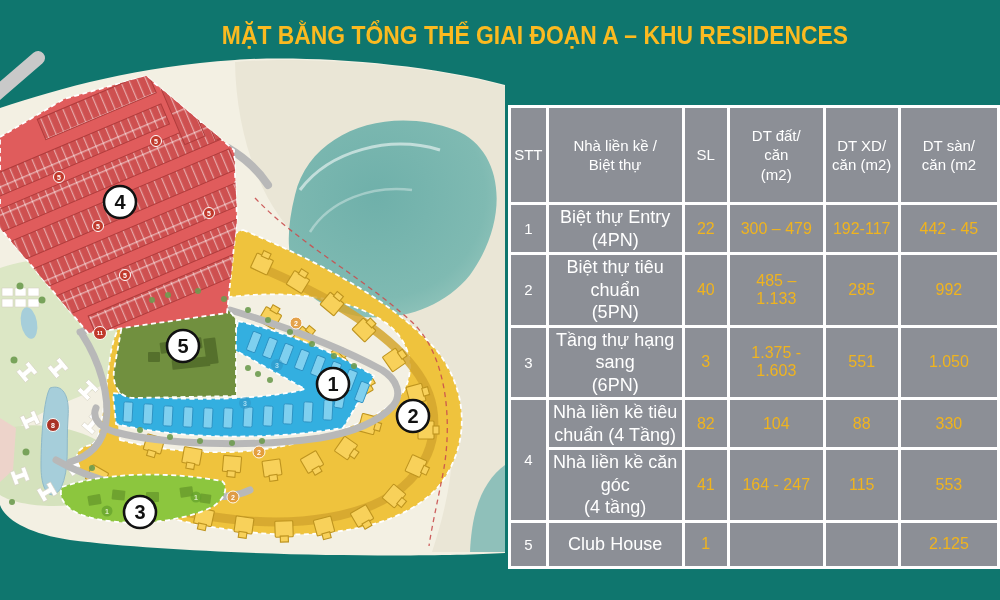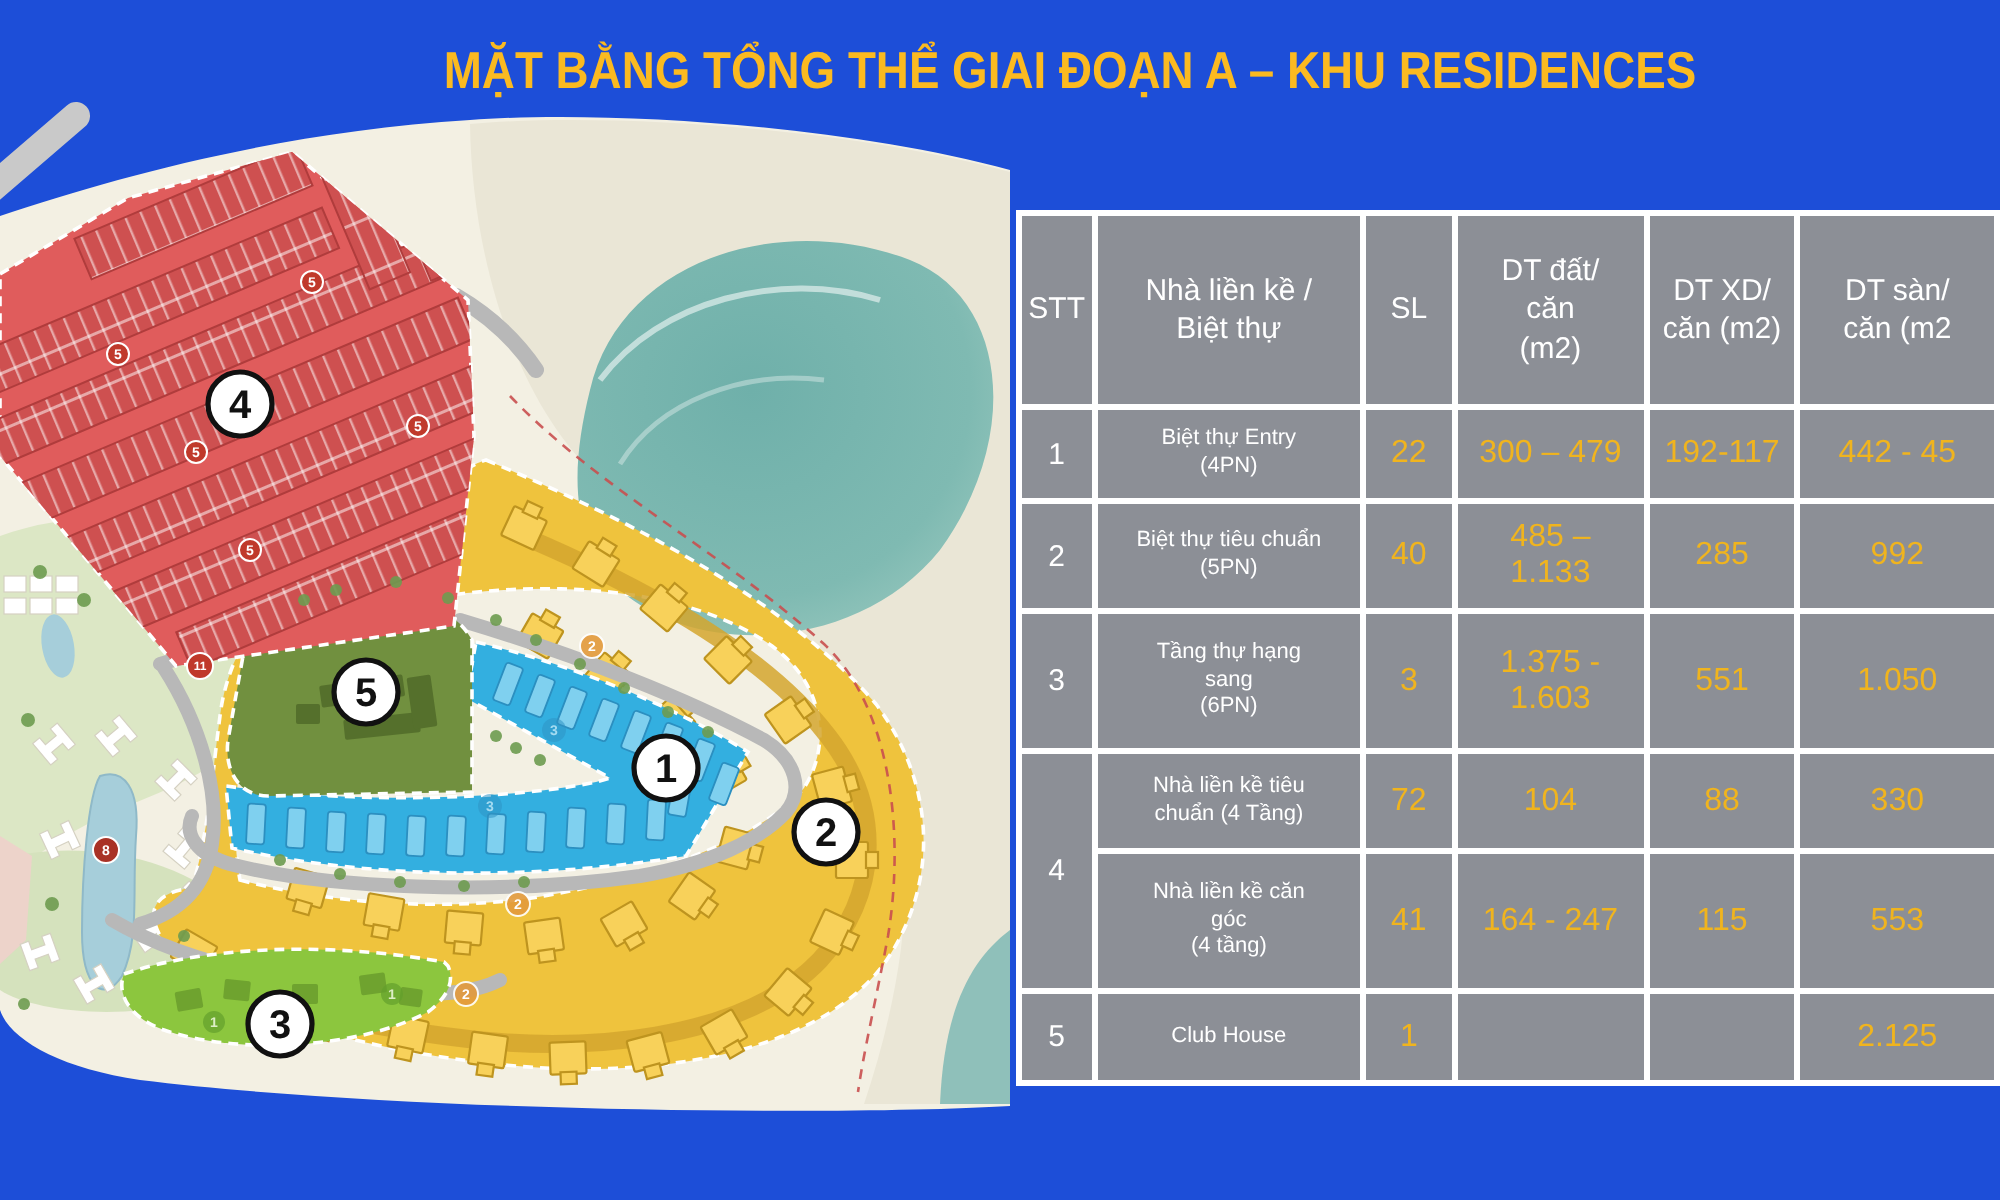--- a/index.html
+++ b/index.html
@@ -1,27 +1,27 @@
 <!DOCTYPE html>
 <html><head>
 <meta charset="utf-8">
 <style>
   html,body{margin:0;padding:0;}
-  .page{position:relative;width:1000px;height:600px;background:#1d4ed8;overflow:hidden;
+  .page{position:relative;width:1000px;height:600px;background:#0f766e;overflow:hidden;
         font-family:"Liberation Sans",sans-serif;}
   .slide-title{position:absolute;left:30px;top:20px;width:1010px;text-align:center;
         font-size:26px;font-weight:bold;color:#FBBA20;letter-spacing:0px;
         transform:scaleX(.88);transform-origin:50% 50%;white-space:nowrap;}
   .map-svg{position:absolute;left:0;top:0;}
   .tbl{position:absolute;left:508px;top:105px;border-collapse:collapse;table-layout:fixed;}
   .tbl th,.tbl td{border:3px solid #ffffff;background:#8C8F96;text-align:center;
         vertical-align:middle;white-space:pre-line;padding:1px 2px;overflow:hidden;}
   .tbl th{color:#ffffff;font-weight:400;font-size:15px;line-height:1.3;}
   .c-stt{color:#ffffff;font-size:15px;}
-  .c-name{color:#ffffff;font-size:11px;line-height:1.25;margin-left:12px;}
+  .c-name{color:#ffffff;font-size:18px;line-height:1.25;margin-left:12px;}
   .c-num{color:#F0B41E;font-weight:normal;font-size:16px;}
   .mnum{font:bold 20px "Liberation Sans",sans-serif;fill:#111;text-anchor:middle;}
   .mini{font:bold 7px "Liberation Sans",sans-serif;fill:#fff;text-anchor:middle;}
   .mini2{font:bold 6px "Liberation Sans",sans-serif;fill:#fff;text-anchor:middle;}
 </style>
 </head>
 <body>
 
 <div class="page">
 
@@ -365,21 +365,21 @@
         <td class="c-num">3</td>
         <td class="c-num">1.375 -
 1.603</td>
         <td class="c-num">551</td>
         <td class="c-num">1.050</td>
       </tr>
       <tr style="height:50px">
         <td class="c-stt" rowspan="2">4</td>
         <td class="c-name">Nhà liền kề tiêu
 chuẩn (4 Tầng)</td>
-        <td class="c-num">72</td>
+        <td class="c-num">82</td>
         <td class="c-num">104</td>
         <td class="c-num">88</td>
         <td class="c-num">330</td>
       </tr>
       <tr style="height:70px">
         <td class="c-name">Nhà liền kề căn
 góc
 (4 tầng)</td>
         <td class="c-num">41</td>
         <td class="c-num">164 - 247</td>

